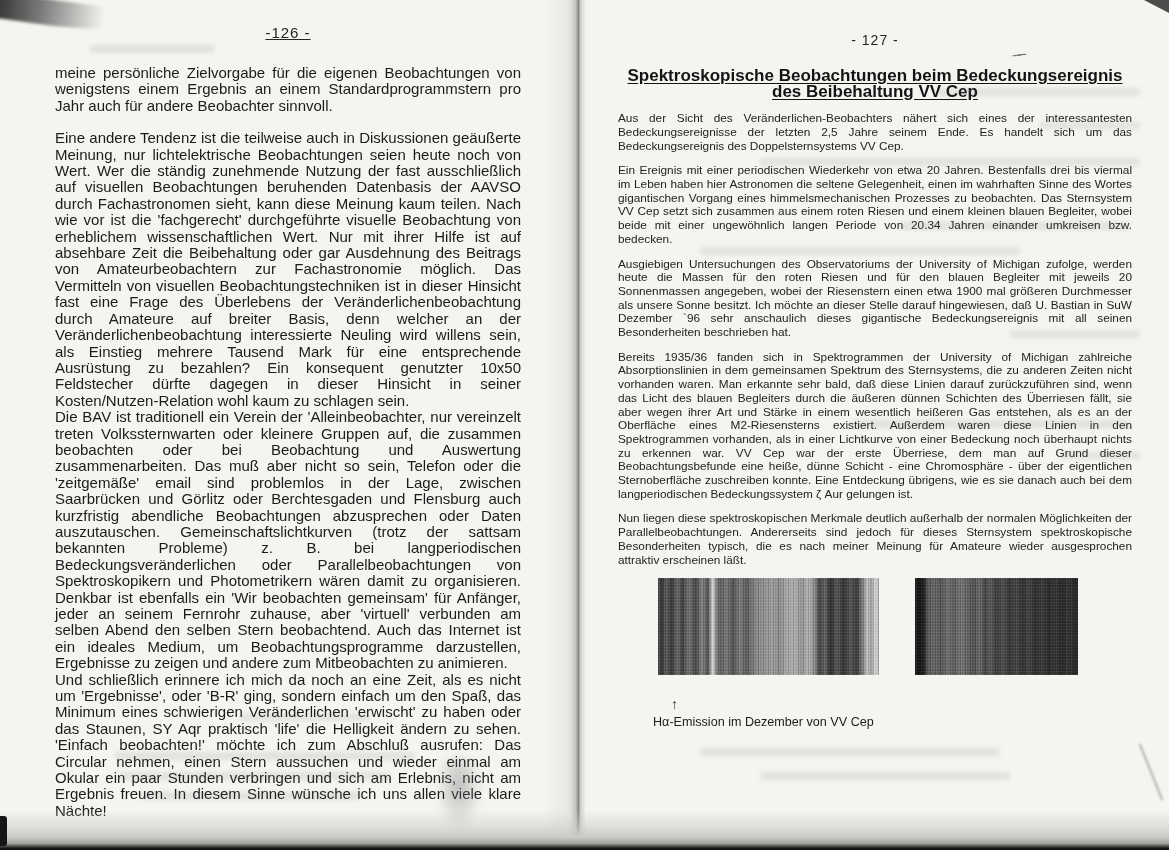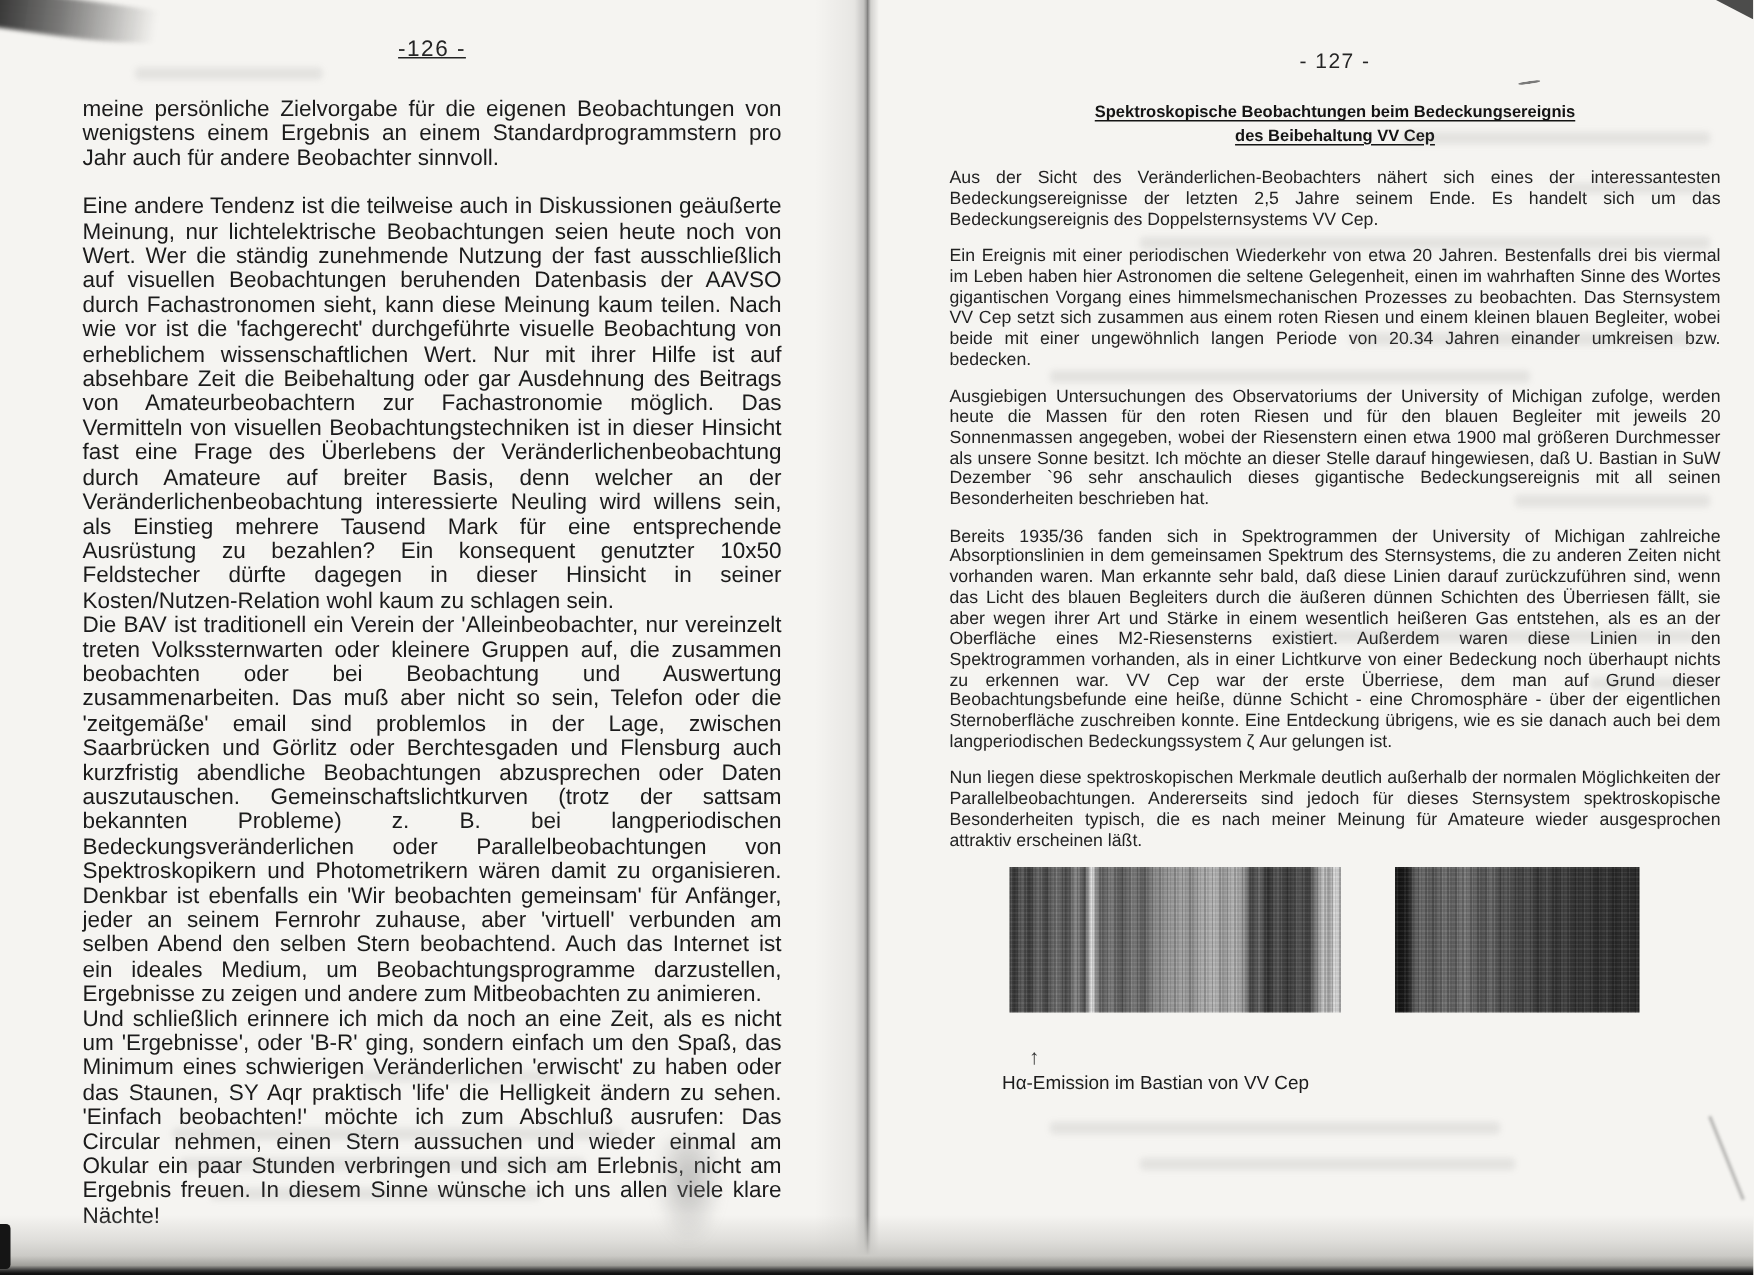--- a/index.html
+++ b/index.html
@@ -15,24 +15,24 @@
   .page-left{position:absolute;left:55px;top:24px;width:466px;color:#1b1b1b;}
   .pnum{text-align:center;font-size:15px;letter-spacing:1px;color:#242424;}
   .page-left .pnum{margin-bottom:24px;text-decoration:underline;}
   .body-left p{
     margin:0;font-size:15px;line-height:16.4px;text-align:justify;color:#1b1b1b;
   }
   .body-left p.gap-after{margin-bottom:16px;}
   .signature{margin-top:16px;padding-left:308px;font-size:14px;color:#1b1b1b;}
 
   
-  .page-right{position:absolute;left:633px;top:32px;width:514px;color:#1e1e1e;}
+  .page-right{position:absolute;left:618px;top:32px;width:514px;color:#1e1e1e;}
   .page-right .pnum{font-size:14px;margin-bottom:20px;}
   .title{
-    text-align:center;font-weight:bold;font-size:11px;line-height:15.6px;
+    text-align:center;font-weight:bold;font-size:17px;line-height:15.6px;
     color:#141414;margin-bottom:13px;
   }
   .title span{text-decoration:underline;text-underline-offset:2px;}
   .body-right p{
     margin:0 0 11px 0;font-size:11.8px;line-height:13.7px;text-align:justify;color:#222;
   }
 
   
   .figure{position:relative;height:162px;margin-top:4px;}
   .strip{
@@ -143,21 +143,21 @@
       <p>Aus der Sicht des Veränderlichen-Beobachters nähert sich eines der interessantesten Bedeckungsereignisse der letzten 2,5 Jahre seinem Ende. Es handelt sich um das Bedeckungsereignis des Doppelsternsystems VV Cep.</p>
       <p>Ein Ereignis mit einer periodischen Wiederkehr von etwa 20 Jahren. Bestenfalls drei bis viermal im Leben haben hier Astronomen die seltene Gelegenheit, einen im wahrhaften Sinne des Wortes gigantischen Vorgang eines himmelsmechanischen Prozesses zu beobachten. Das Sternsystem VV Cep setzt sich zusammen aus einem roten Riesen und einem kleinen blauen Begleiter, wobei beide mit einer ungewöhnlich langen Periode von 20.34 Jahren einander umkreisen bzw. bedecken.</p>
       <p>Ausgiebigen Untersuchungen des Observatoriums der University of Michigan zufolge, werden heute die Massen für den roten Riesen und für den blauen Begleiter mit jeweils 20 Sonnenmassen angegeben, wobei der Riesenstern einen etwa 1900 mal größeren Durchmesser als unsere Sonne besitzt. Ich möchte an dieser Stelle darauf hingewiesen, daß U. Bastian in SuW Dezember `96 sehr anschaulich dieses gigantische Bedeckungsereignis mit all seinen Besonderheiten beschrieben hat.</p>
       <p>Bereits 1935/36 fanden sich in Spektrogrammen der University of Michigan zahlreiche Absorptionslinien in dem gemeinsamen Spektrum des Sternsystems, die zu anderen Zeiten nicht vorhanden waren. Man erkannte sehr bald, daß diese Linien darauf zurückzuführen sind, wenn das Licht des blauen Begleiters durch die äußeren dünnen Schichten des Überriesen fällt, sie aber wegen ihrer Art und Stärke in einem wesentlich heißeren Gas entstehen, als es an der Oberfläche eines M2-Riesensterns existiert. Außerdem waren diese Linien in den Spektrogrammen vorhanden, als in einer Lichtkurve von einer Bedeckung noch überhaupt nichts zu erkennen war. VV Cep war der erste Überriese, dem man auf Grund dieser Beobachtungsbefunde eine heiße, dünne Schicht - eine Chromosphäre - über der eigentlichen Sternoberfläche zuschreiben konnte. Eine Entdeckung übrigens, wie es sie danach auch bei dem langperiodischen Bedeckungssystem ζ Aur gelungen ist.</p>
       <p>Nun liegen diese spektroskopischen Merkmale deutlich außerhalb der normalen Möglichkeiten der Parallelbeobachtungen. Andererseits sind jedoch für dieses Sternsystem  spektroskopische Besonderheiten typisch, die es nach meiner Meinung für Amateure wieder ausgesprochen attraktiv erscheinen läßt.</p>
     </div>
     <div class="figure">
       <div class="strip strip-left"></div>
       <div class="strip strip-right"></div>
       <div class="fig-arrow">↑</div>
-      <div class="fig-caption">Hα-Emission im Bastian von VV Cep</div>
+      <div class="fig-caption">Hα-Emission im Dezember von VV Cep</div>
     </div>
   </div>
 
   <div class="spine-shade"></div>
   <div class="spine"></div>
   <div class="corner-tl"></div>
   <div class="corner-tr"></div>
   <div class="bottom-band"></div>
   <div class="nub-bl"></div>
   <div class="crease-br"></div>

